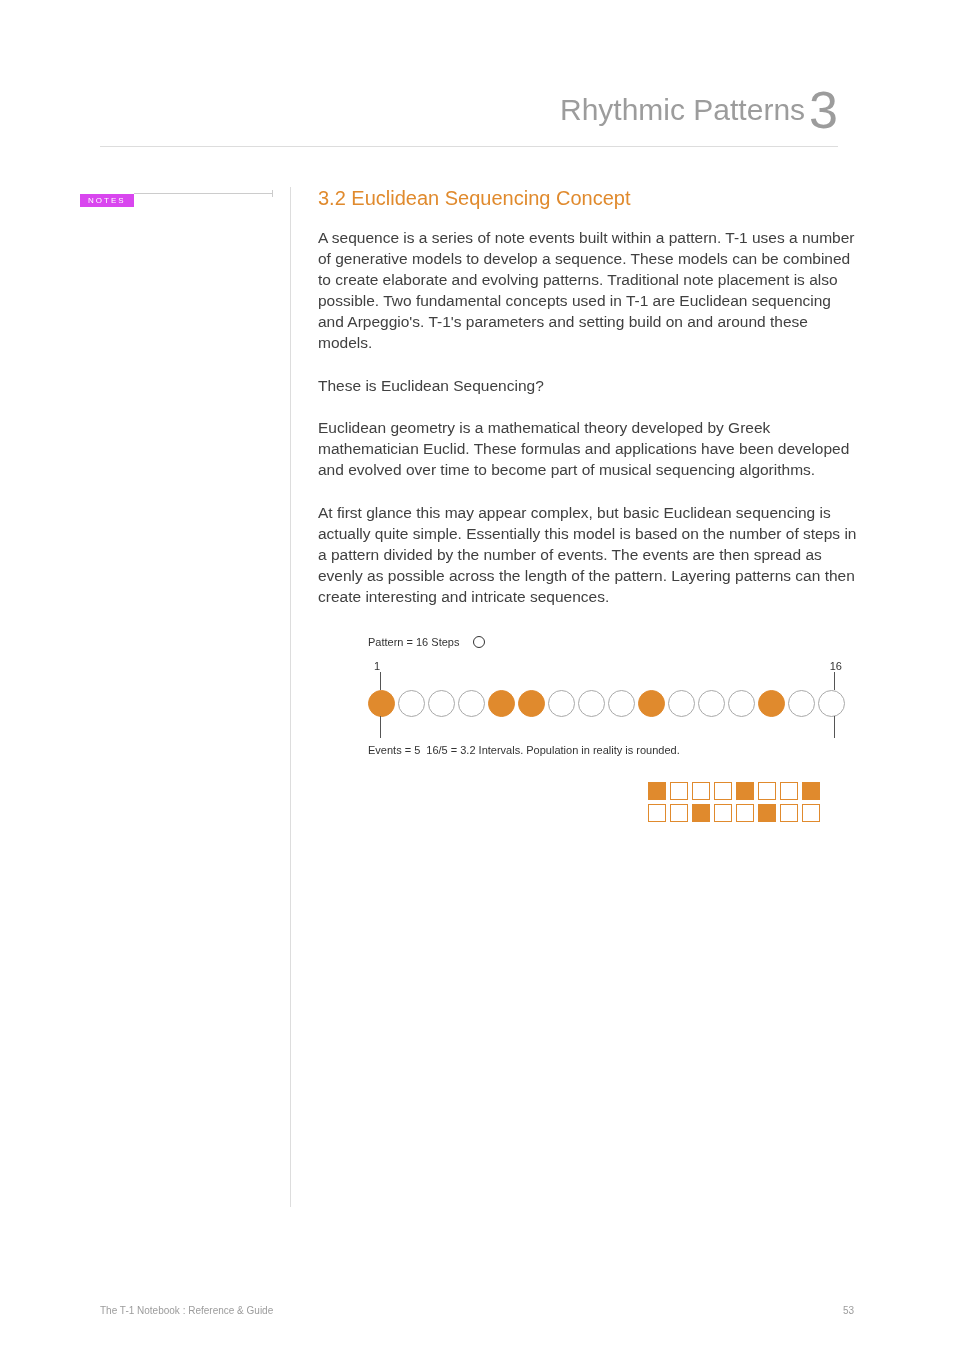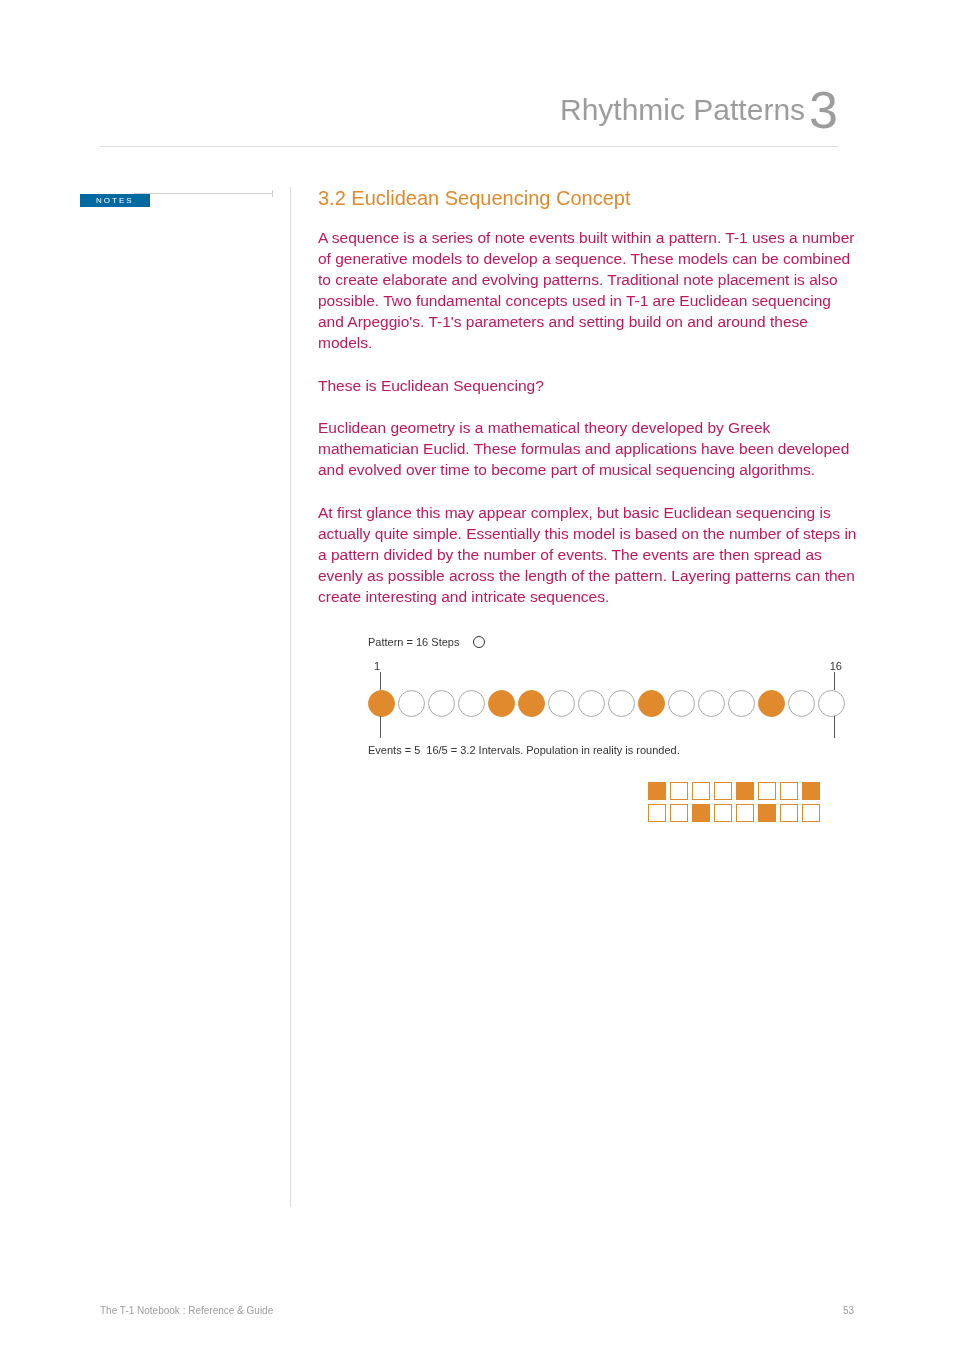--- a/index.html
+++ b/index.html
@@ -33,25 +33,25 @@
   .content-row { display: flex; }
   .notes-col {
     width: 190px;
     flex: 0 0 190px;
     position: relative;
   }
   .notes-tab {
     position: relative;
     left: -20px;
     top: 2px;
-    background: #0369a1;
+    background: #d946ef;
     color: #fff;
     font-size: 8px;
     letter-spacing: 2px;
-    padding: 2px 16px;
+    padding: 2px 8px;
     display: inline-block;
   }
   .notes-rule {
     position: absolute;
     top: 6px;
     left: 34px;
     width: 138px;
     height: 1px;
     background: #ccc;
   }
@@ -71,21 +71,21 @@
   }
   .section-title {
     color: #e08a2d;
     font-size: 20px;
     margin: 0 0 18px 0;
     font-weight: 400;
   }
   .body-text {
     font-size: 15.5px;
     line-height: 1.35;
-    color: #be185d;
+    color: #404040;
     margin: 0 0 22px 0;
     max-width: 560px;
   }
   .figure {
     margin: 28px 0 20px 50px;
     width: 490px;
   }
   .fig-label {
     font-size: 11px;
     color: #333;

